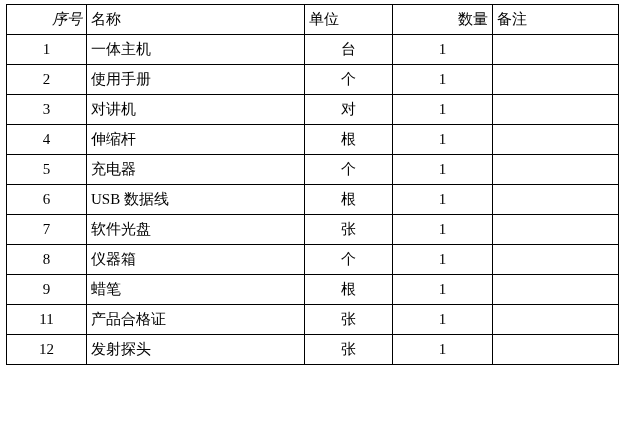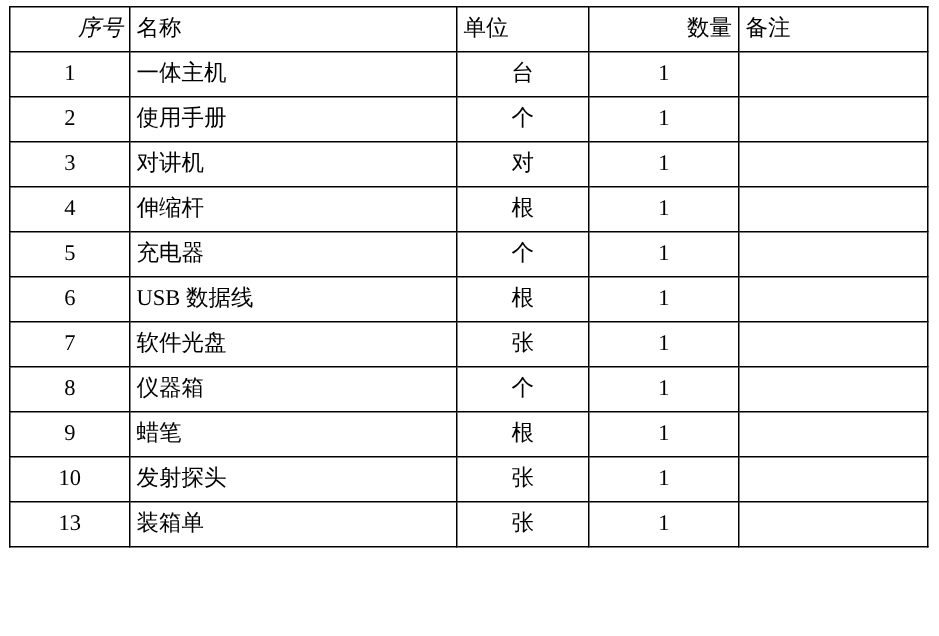--- a/index.html
+++ b/index.html
@@ -132,28 +132,28 @@
         <td class="cell-left"></td>
       </tr>
       <tr>
         <td class="cell-center">9</td>
         <td class="cell-left">蜡笔</td>
         <td class="cell-center">根</td>
         <td class="cell-center">1</td>
         <td class="cell-left"></td>
       </tr>
       <tr>
-        <td class="cell-center">10</td>
-        <td class="cell-left">发射探头</td>
+        <td class="cell-center">11</td>
+        <td class="cell-left">产品合格证</td>
         <td class="cell-center">张</td>
         <td class="cell-center">1</td>
         <td class="cell-left"></td>
       </tr>
       <tr>
-        <td class="cell-center">13</td>
-        <td class="cell-left">装箱单</td>
+        <td class="cell-center">12</td>
+        <td class="cell-left">发射探头</td>
         <td class="cell-center">张</td>
         <td class="cell-center">1</td>
         <td class="cell-left"></td>
       </tr>
     </tbody>
   </table>
 </div>
 
 </body></html>

